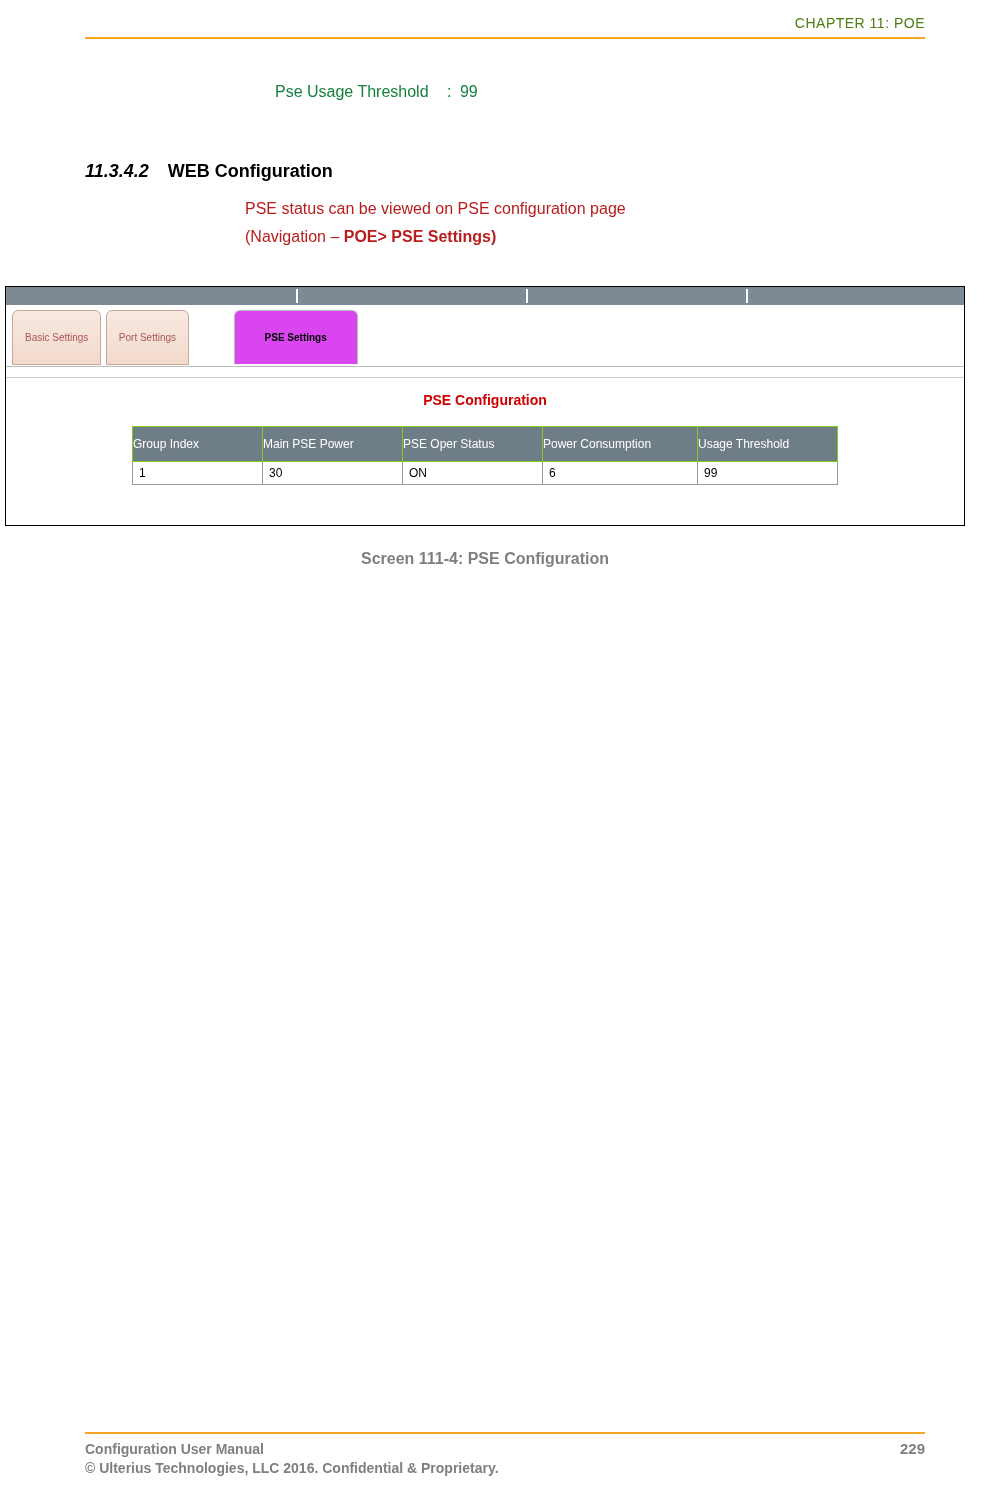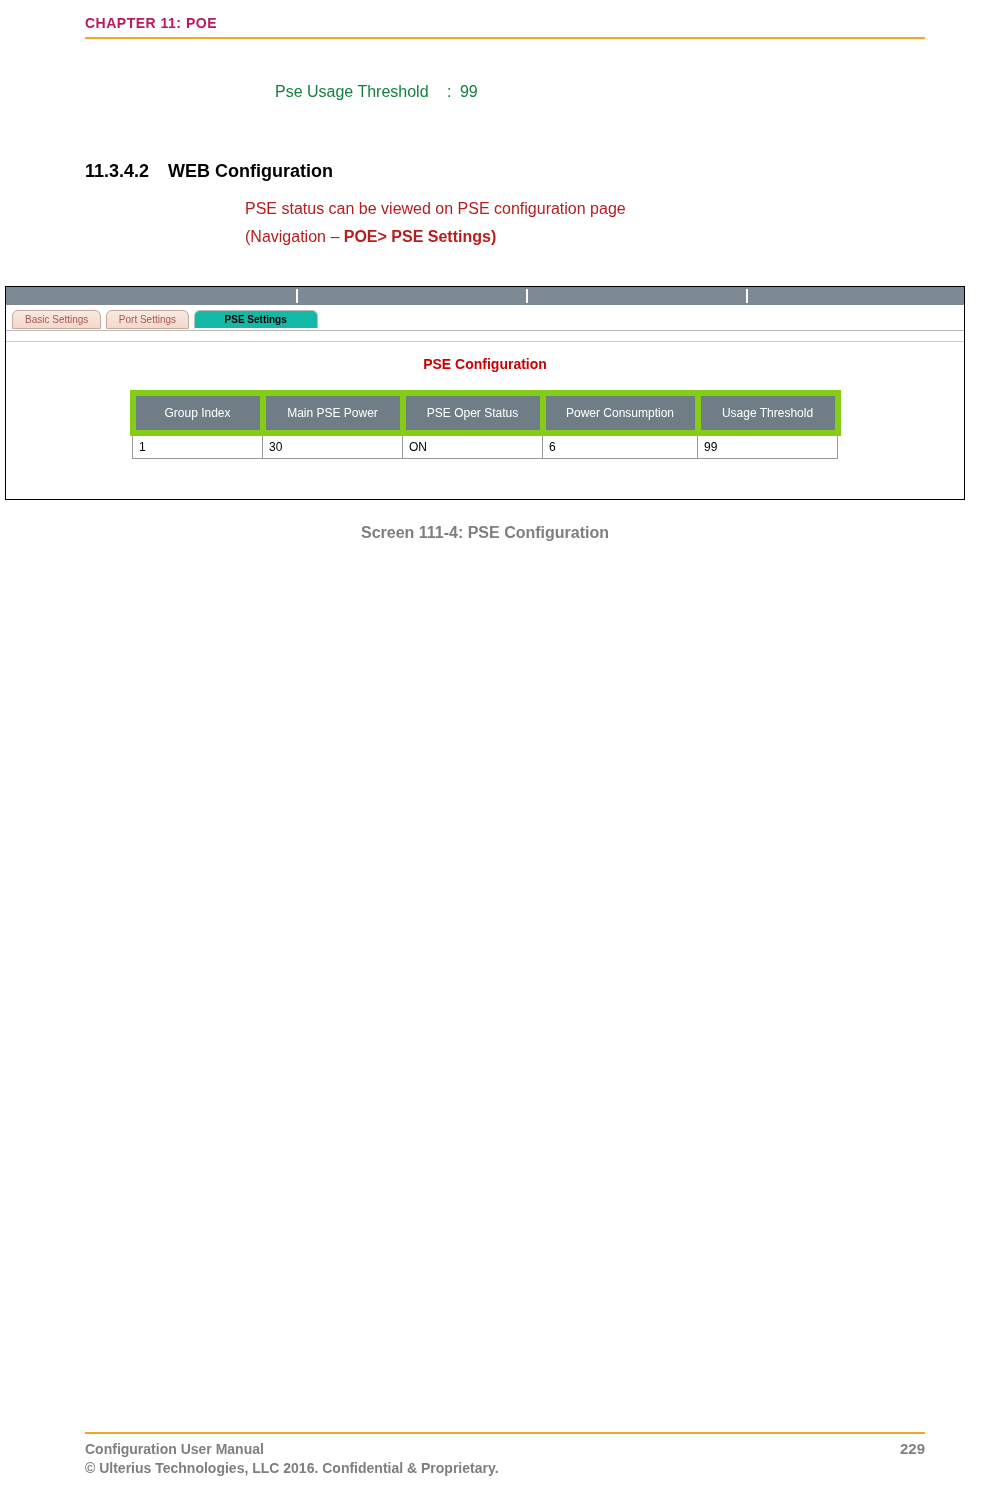--- a/index.html
+++ b/index.html
@@ -8,22 +8,23 @@
     background: #fff;
     color: #000;
     width: 995px;
     height: 1495px;
     position: relative;
   }
   .page {
     padding: 15px 70px 0 85px;
   }
   .chapter-header {
-    color: #be185d;
-    font-weight: bold;
+    text-align: right;
+    color: #4d7c0f;
+    font-weight: normal;
     font-size: 14px;
     letter-spacing: 0.5px;
     padding-bottom: 6px;
   }
   .header-rule {
     border: none;
     border-top: 2px solid #f5a623;
     margin-bottom: 44px;
   }
   .indented {
@@ -35,21 +36,21 @@
     margin-bottom: 60px;
   }
   .threshold-line .label { display: inline-block; }
   .threshold-line .colon { display: inline-block; margin-left: 14px; }
   .threshold-line .val { display: inline-block; margin-left: 4px; }
   .section-heading {
     font-size: 18px;
     font-weight: bold;
     margin-bottom: 18px;
   }
-  .section-heading .num { display: inline-block; margin-right: 14px; }
+  .section-heading .num { display: inline-block; margin-right: 14px; font-style: italic; }
   .section-text {
     font-size: 16px;
     color: #b91c1c;
     margin-bottom: 10px;
     margin-left: 160px;
   }
   .section-text .nav-bold { font-weight: bold; }
   .figure-wrap {
     margin-top: 40px;
     margin-left: -80px;
@@ -72,41 +73,42 @@
     background: #fff;
   }
   .tabs-row {
     background: #fff;
     padding: 4px 0 2px 6px;
     border-bottom: 1px solid #bbb;
   }
   .tab {
     display: inline-block;
     font-size: 10px;
-    padding: 3px 12px;
+    padding: 21px 12px;
     border-top-left-radius: 6px;
     border-top-right-radius: 6px;
     vertical-align: bottom;
     position: relative;
     top: 1px;
     border-bottom: 1px solid transparent;
   }
   .tab-inactive {
     background: linear-gradient(#f8e9e1,#f2d9cc);
     color: #a55;
     border: 1px solid #c9a89a;
   }
   .tab-active {
-    background: #14b8a6;
+    background: #d946ef;
     color: #000;
     font-weight: bold;
     border: 1px solid #bbb;
     border-bottom: 1px solid #fff;
     padding-left: 30px;
     padding-right: 30px;
+    margin-left: 40px;
   }
   .whitespace-below-tabs {
     height: 10px;
   }
   .pse-title {
     text-align: center;
     font-weight: bold;
     color: #c00;
     font-size: 14px;
     padding: 14px 0 18px;
@@ -119,22 +121,22 @@
   }
   table.pse {
     border-collapse: collapse;
     font-size: 12px;
   }
   table.pse th {
     background: #6f7d87;
     color: #fff;
     font-weight: normal;
     padding: 10px 0;
-    border: 6px solid #84cc16;
-    text-align: center;
+    border: 1px solid #84cc16;
+    text-align: left;
   }
   table.pse td {
     border: 1px solid #999;
     padding: 4px 6px;
     text-align: left;
   }
   table.pse th:nth-child(1), table.pse td:nth-child(1) { width: 130px; }
   table.pse th:nth-child(2), table.pse td:nth-child(2) { width: 140px; }
   table.pse th:nth-child(3), table.pse td:nth-child(3) { width: 140px; }
   table.pse th:nth-child(4), table.pse td:nth-child(4) { width: 155px; }

